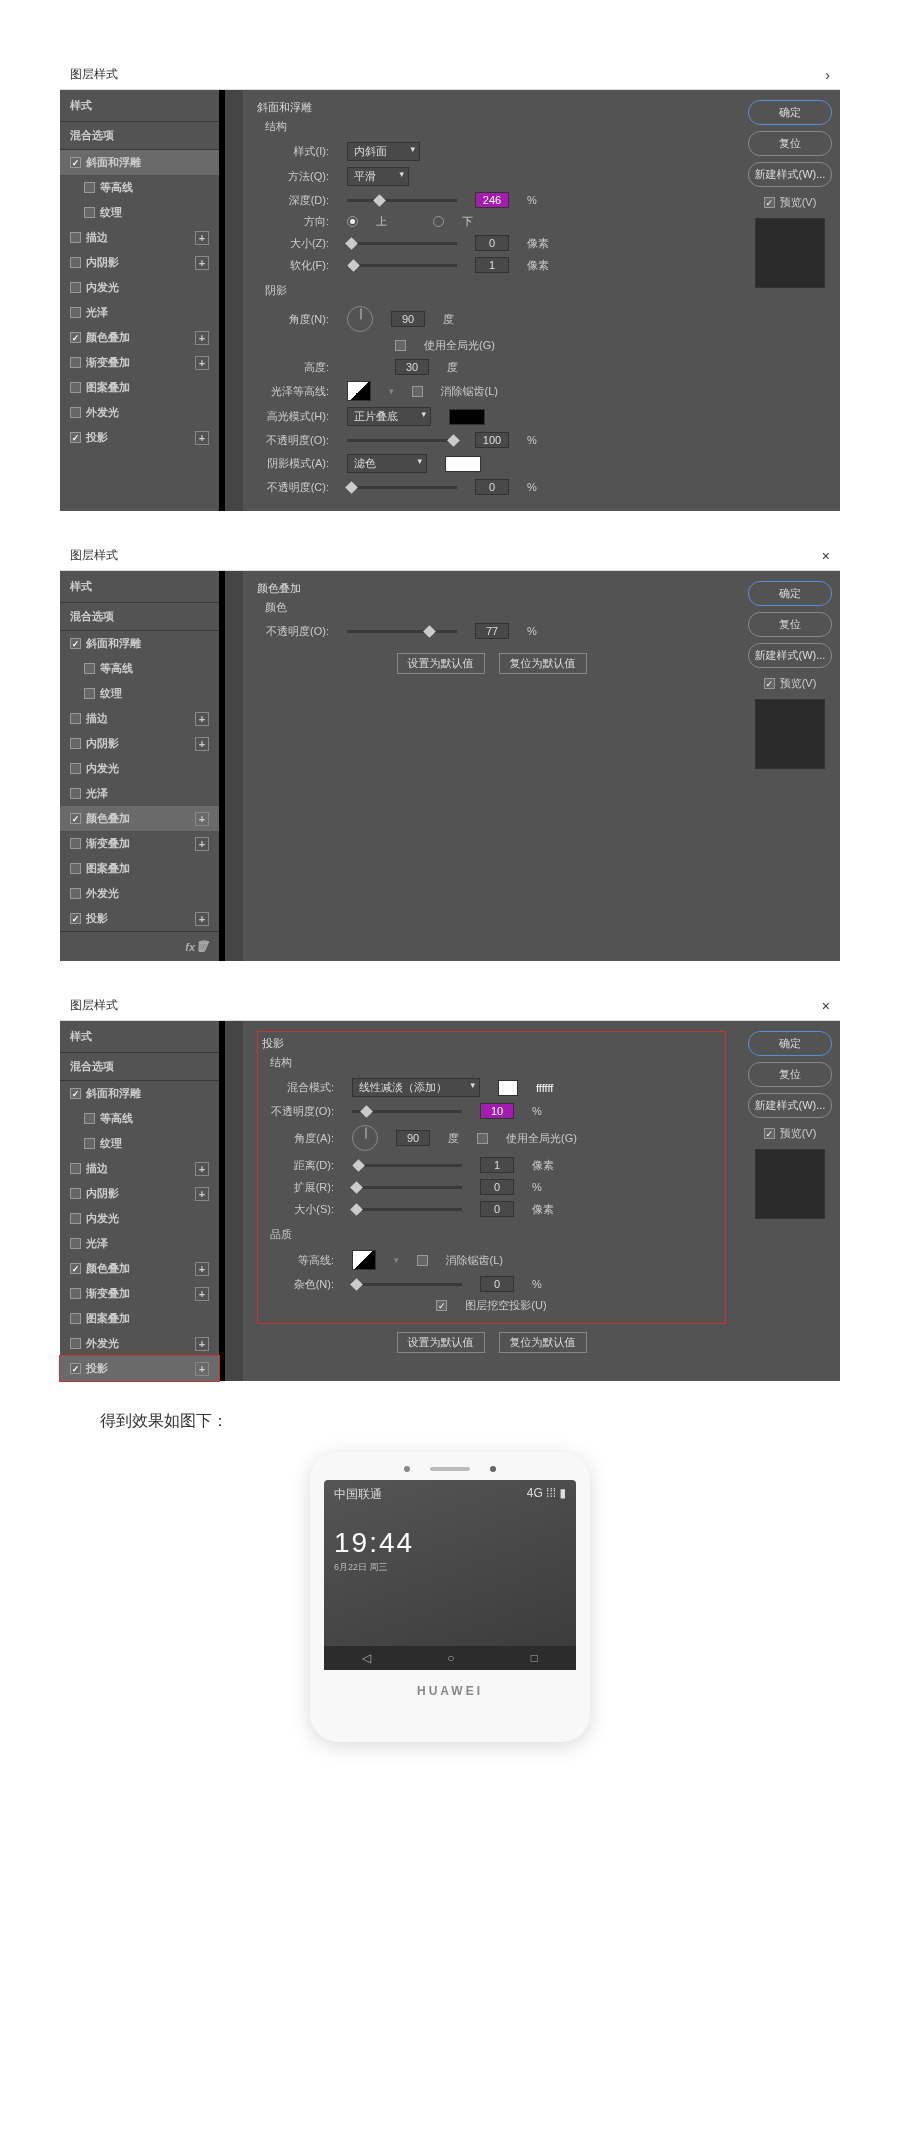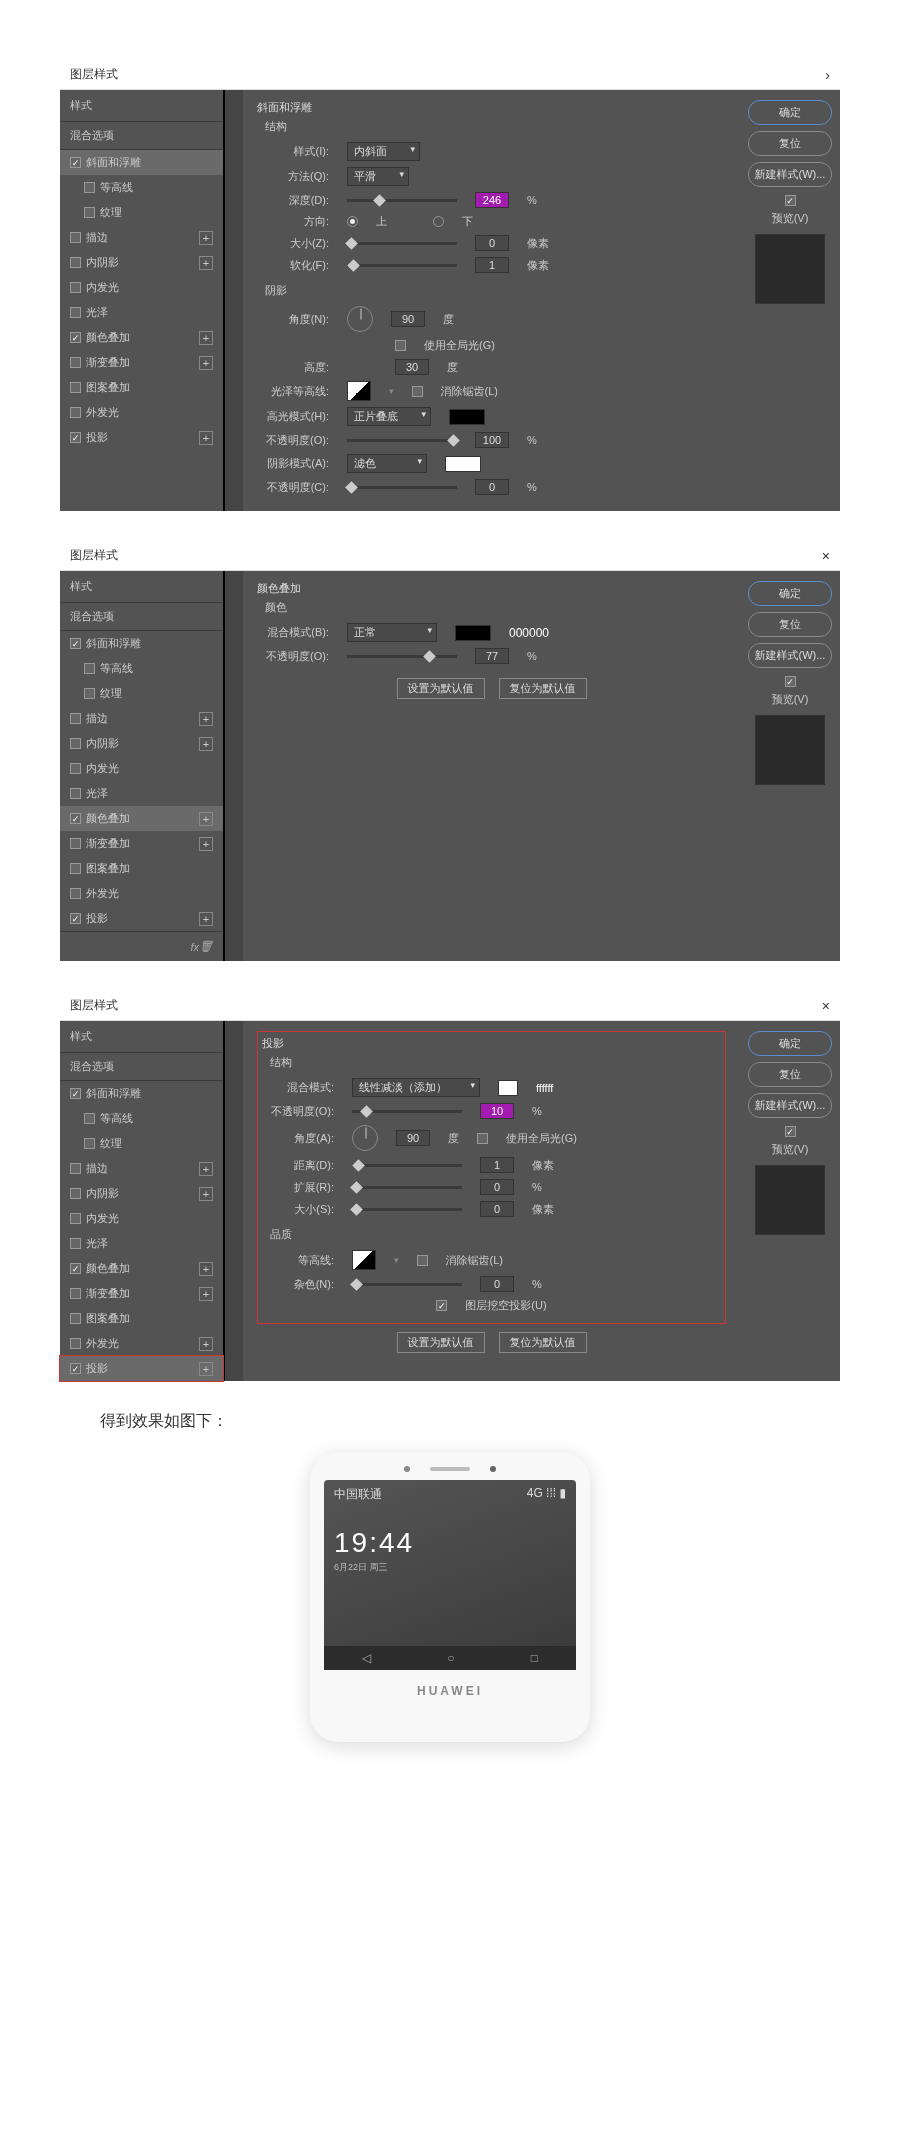--- a/index.html
+++ b/index.html
@@ -1,20 +1,20 @@
 <!DOCTYPE html>
 <html><head>
 <meta charset="utf-8">
 <style>
 * { box-sizing: border-box; margin: 0; padding: 0; font-family: "Microsoft YaHei", Arial, sans-serif; }
 body { background: #fff; width: 900px; }
 .container { padding: 60px; }
 .dialog-title { background: #fff; padding: 6px 10px; font-size: 12px; border-bottom: 1px solid #ddd; display: flex; justify-content: space-between; align-items: center; color: #333; }
 .dialog { background: #535353; display: flex; color: #ccc; font-size: 11px; margin-bottom: 30px; position: relative; }
-.sidebar { width: 165px; background: #535353; border-right: 2px solid #000000; }
+.sidebar { width: 165px; background: #535353; border-right: 6px solid #000000; font-weight: bold; }
 .sidebar-header { padding: 8px 10px; border-bottom: 1px solid #3a3a3a; font-size: 11px; }
 .blend-opts { padding: 6px 10px; border-bottom: 1px solid #3a3a3a; font-size: 11px; }
 .style-item { padding: 5px 10px; display: flex; align-items: center; justify-content: space-between; font-size: 11px; cursor: pointer; }
 .style-item.selected { background: #6a6a6a; }
 .style-item.indent { padding-left: 24px; }
 .style-left { display: flex; align-items: center; gap: 5px; }
 .checkbox { width: 11px; height: 11px; border: 1px solid #999; display: inline-flex; align-items: center; justify-content: center; background: #666; }
 .checkbox.checked::after { content: "✓"; font-size: 9px; color: #fff; }
 .add-icon { width: 14px; height: 14px; border: 1px solid #888; display: flex; align-items: center; justify-content: center; font-size: 11px; color: #ccc; }
 .fx-footer { padding: 8px 10px; border-top: 1px solid #3a3a3a; display: flex; justify-content: flex-end; align-items: center; color: #aaa; font-style: italic; }
@@ -32,21 +32,21 @@
 .unit { font-size: 11px; color: #ccc; }
 .radio { width: 11px; height: 11px; border: 1px solid #999; border-radius: 50%; display: inline-flex; align-items: center; justify-content: center; }
 .radio.checked::after { content: ""; width: 5px; height: 5px; background: #eee; border-radius: 50%; }
 .curve-box { width: 24px; height: 20px; background: linear-gradient(135deg, #fff 50%, #000 50%); border: 1px solid #333; }
 .color-swatch { width: 36px; height: 16px; border: 1px solid #333; }
 .angle-dial { width: 26px; height: 26px; border: 1px solid #888; border-radius: 50%; position: relative; }
 .angle-dial::after { content: ""; position: absolute; width: 11px; height: 1px; background: #ccc; top: 12px; left: 13px; transform-origin: left; transform: rotate(-90deg); }
 .right-panel { width: 100px; padding: 10px 8px; background: #535353; }
 .btn { background: #535353; border: 1px solid #888; border-radius: 12px; color: #ddd; padding: 4px 0; text-align: center; font-size: 11px; margin-bottom: 6px; cursor: pointer; }
 .btn.primary { border-color: #5a8dd0; }
-.preview-check { display: flex; align-items: center; gap: 5px; margin: 8px 0; justify-content: center; font-size: 11px; flex-direction: column; }
+.preview-check { display: flex; align-items: center; gap: 5px; margin: 8px 0; justify-content: center; font-size: 11px; }
 .preview-box { width: 70px; height: 70px; background: #2a2a2a; margin: 8px auto; border: 1px solid #333; }
 .dlg-btn { background: #535353; border: 1px solid #888; color: #ddd; padding: 2px 10px; font-size: 11px; cursor: pointer; }
 .close-x { font-size: 14px; color: #333; cursor: pointer; }
 .arrow-r { font-size: 14px; color: #333; }
 .red-highlight { border: 1px solid #cc3333; padding: 4px; }
 .result-text { font-size: 16px; color: #333; margin: 30px 0 20px 40px; }
 .phone { width: 280px; height: 290px; margin: 20px auto; background: #f8f8f8; border-radius: 28px; box-shadow: 0 4px 20px rgba(0,0,0,0.15); padding: 14px; position: relative; }
 .phone-top { display: flex; justify-content: center; align-items: center; gap: 20px; margin-bottom: 8px; }
 .phone-cam { width: 6px; height: 6px; background: #888; border-radius: 50%; }
 .phone-speaker { width: 40px; height: 4px; background: #bbb; border-radius: 2px; }
@@ -351,26 +351,20 @@
     <div class="fx-footer">
       <span>fx</span>
       <span>🗑</span>
     </div>
   </div>
   <div class="spacer-panel"></div>
   <div class="main-panel">
     <div class="section-title">颜色叠加</div>
     <div class="subsection">颜色</div>
     <div class="control-row">
-      <span class="control-label">混合模式(B):</span>
-      <span class="select-box" style="min-width:90px">正常</span>
-      <div class="color-swatch" style="background:#000"></div>
-      <span style="color:#fff;font-size:12px">000000</span>
-    </div>
-    <div class="control-row">
       <span class="control-label">不透明度(O):</span>
       <div class="slider-track">
             <div class="slider-thumb" style="left:78px"></div>
           </div>
       <span class="num-input">77</span>
       <span class="unit">%</span>
     </div>
     <div class="control-row" style="justify-content:center;margin-top:14px;gap:14px">
       <span class="dlg-btn">设置为默认值</span>
       <span class="dlg-btn">复位为默认值</span>

